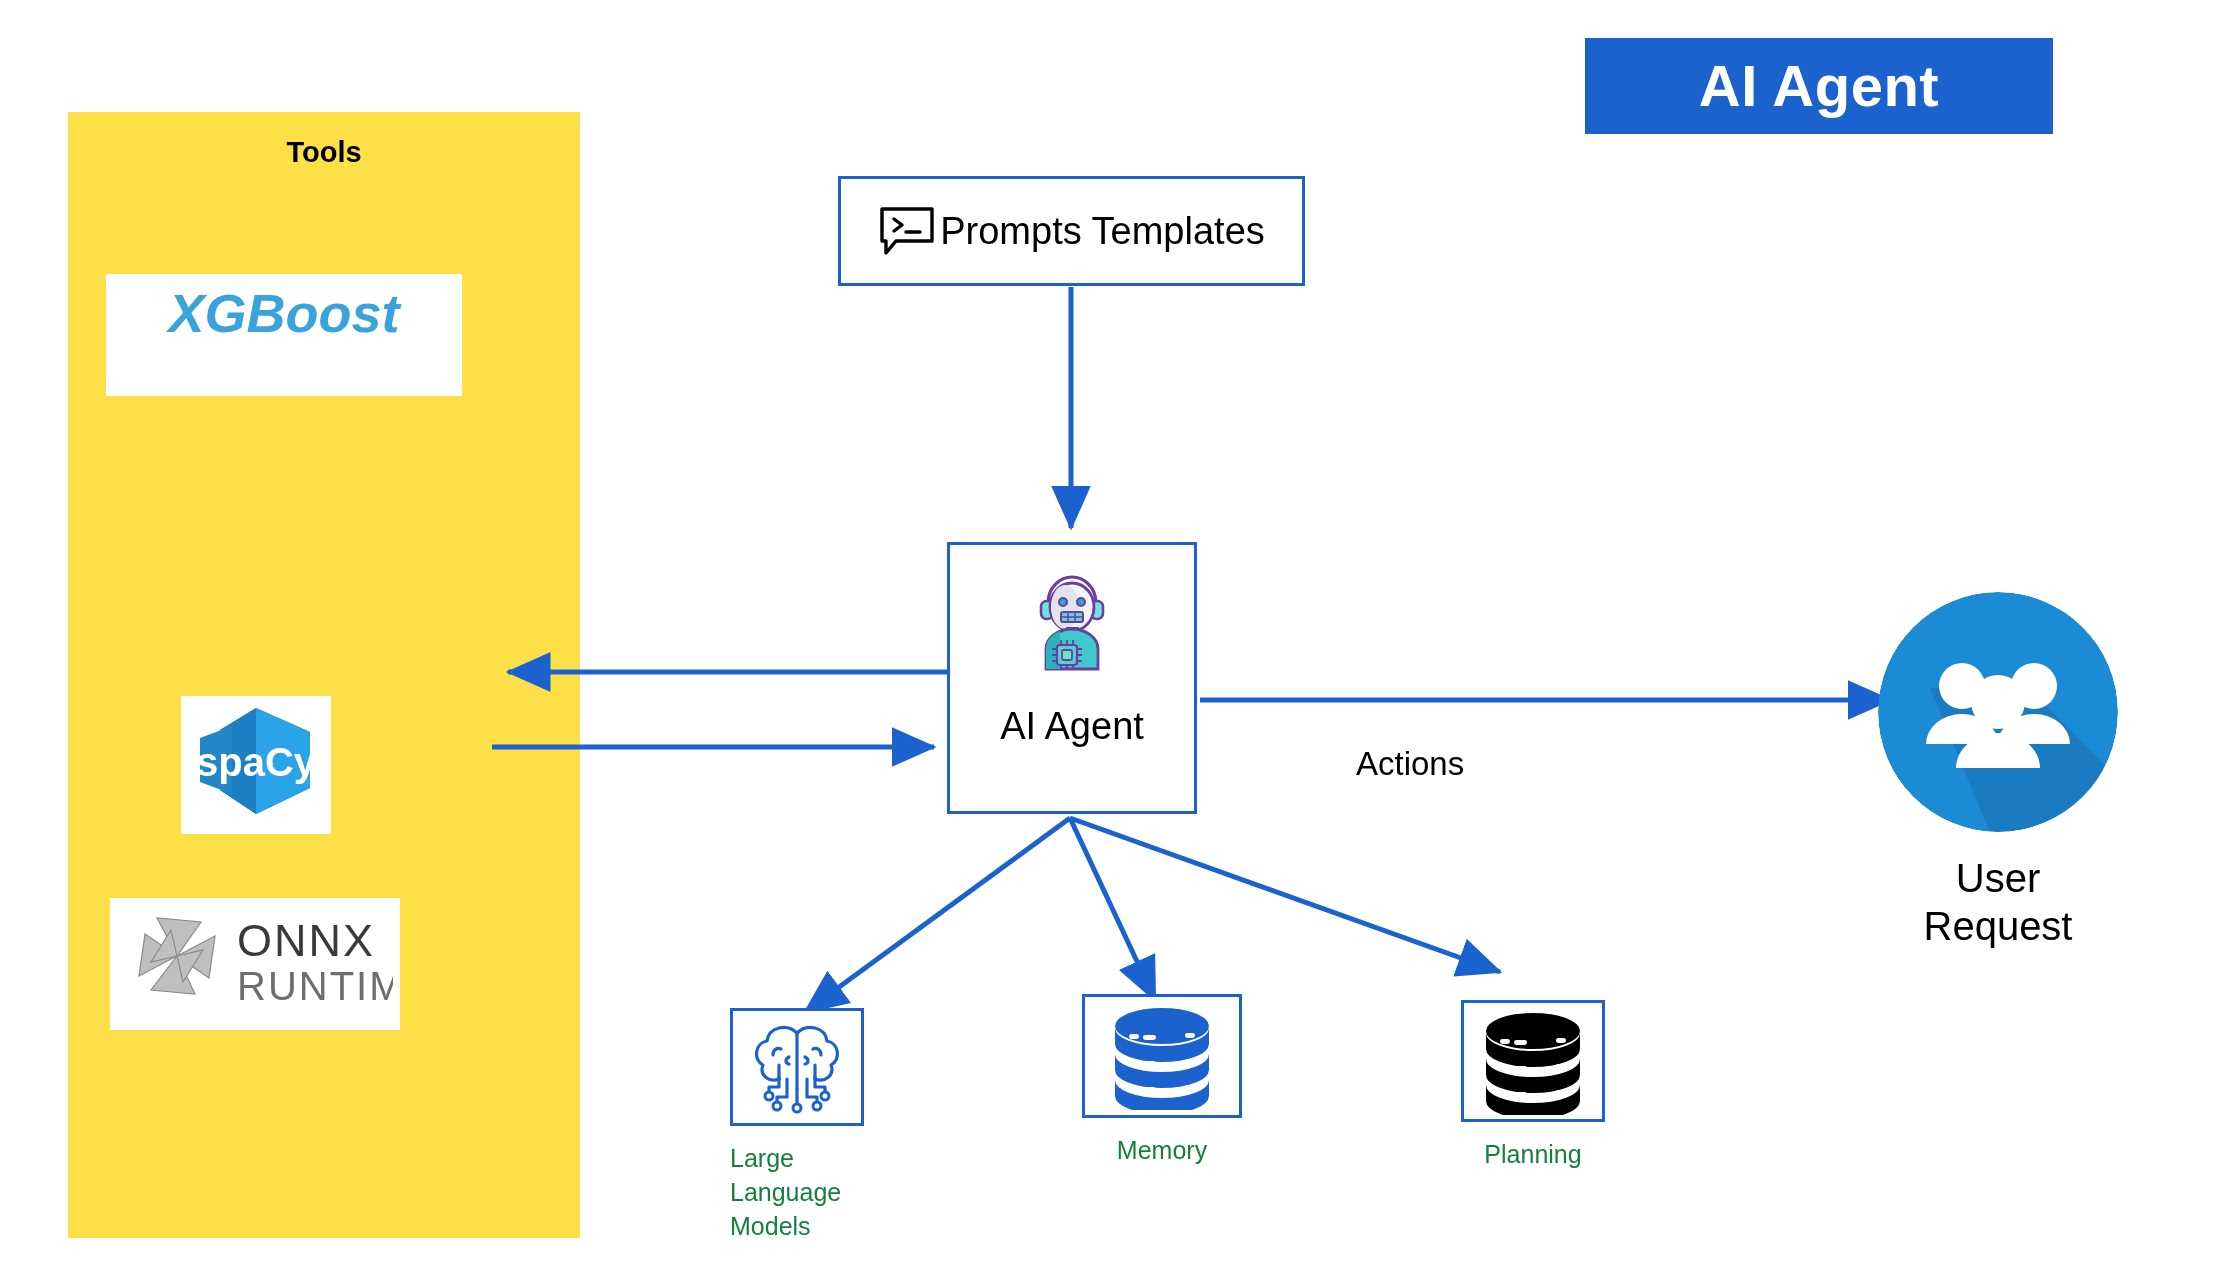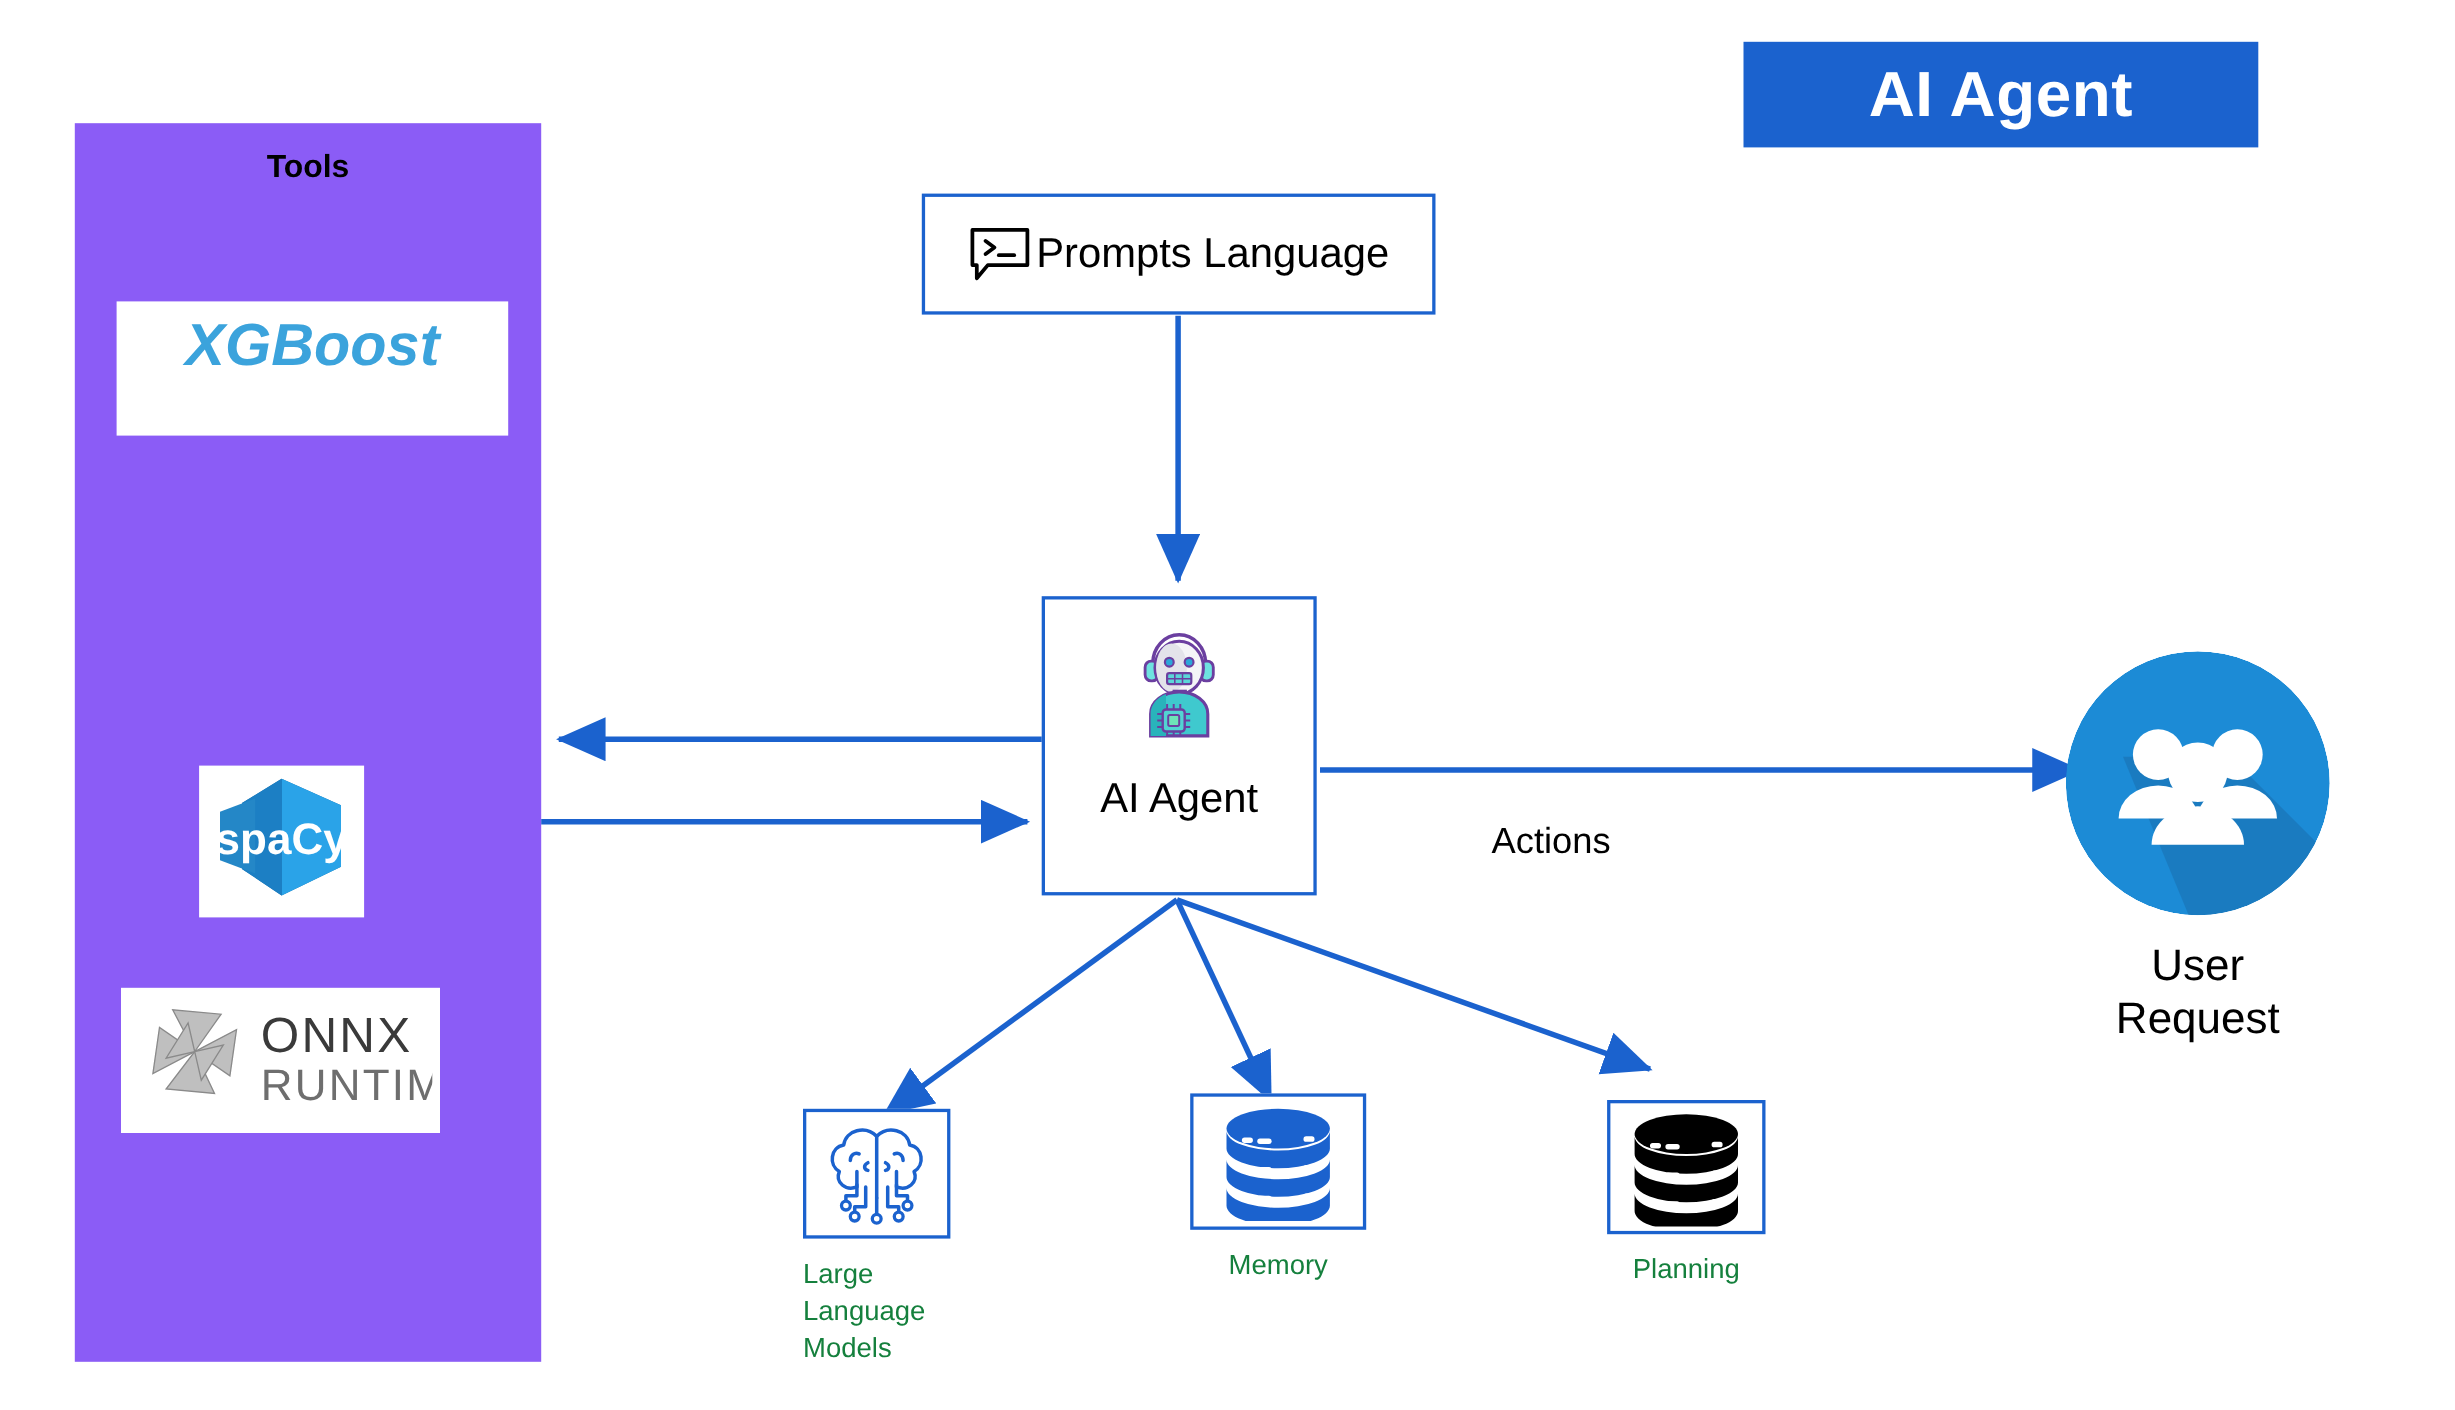--- a/index.html
+++ b/index.html
@@ -34,23 +34,23 @@
     font-weight: bold;
     letter-spacing: 0.5px;
     line-height: 1;
   }
 
   
   #tools-panel {
     position: absolute;
     left: 68px;
     top: 112px;
-    width: 424px;
+    width: 512px;
     height: 1126px;
-    background: #8b5cf6;
+    background: #fde047;
   }
   #tools-panel .panel-title {
     text-align: center;
     font-size: 29px;
     font-weight: bold;
     margin-top: 24px;
     color: #000;
   }
   .tool-card {
     position: absolute;
@@ -235,21 +235,21 @@
 
   <path d="M1070,818 L1500,972" stroke="#1B62CE" stroke-width="5" fill="none" marker-end="url(#ah)"></path>
 </svg>
 
 <div class="node-box" id="prompts-box">
   <svg width="58" height="52" viewBox="0 0 58 52">
     <path d="M4 4 H54 V36 H18 L8 48 V36 H4 Z" fill="none" stroke="#000" stroke-width="3.4" stroke-linejoin="round"></path>
     <path d="M16 14 L24 20 L16 26" fill="none" stroke="#000" stroke-width="3.4" stroke-linecap="round" stroke-linejoin="round"></path>
     <path d="M28 27 H42" stroke="#000" stroke-width="3.4" stroke-linecap="round"></path>
   </svg>
-  <span class="prompt-label">Prompts Language</span>
+  <span class="prompt-label">Prompts Templates</span>
 </div>
 
 <div class="node-box" id="agent-box">
   <div class="agent-icon-wrap">
     <svg width="96" height="112" viewBox="0 0 96 112">
 
       <path d="M24 40 A24 26 0 0 1 72 40" fill="none" stroke="#6B3FA0" stroke-width="3.2"></path>
 
       <rect x="17" y="38" width="12" height="18" rx="5.5" fill="#6EE3E0" stroke="#6B3FA0" stroke-width="2.6"></rect>
       <rect x="67" y="38" width="12" height="18" rx="5.5" fill="#6EE3E0" stroke="#6B3FA0" stroke-width="2.6"></rect>

